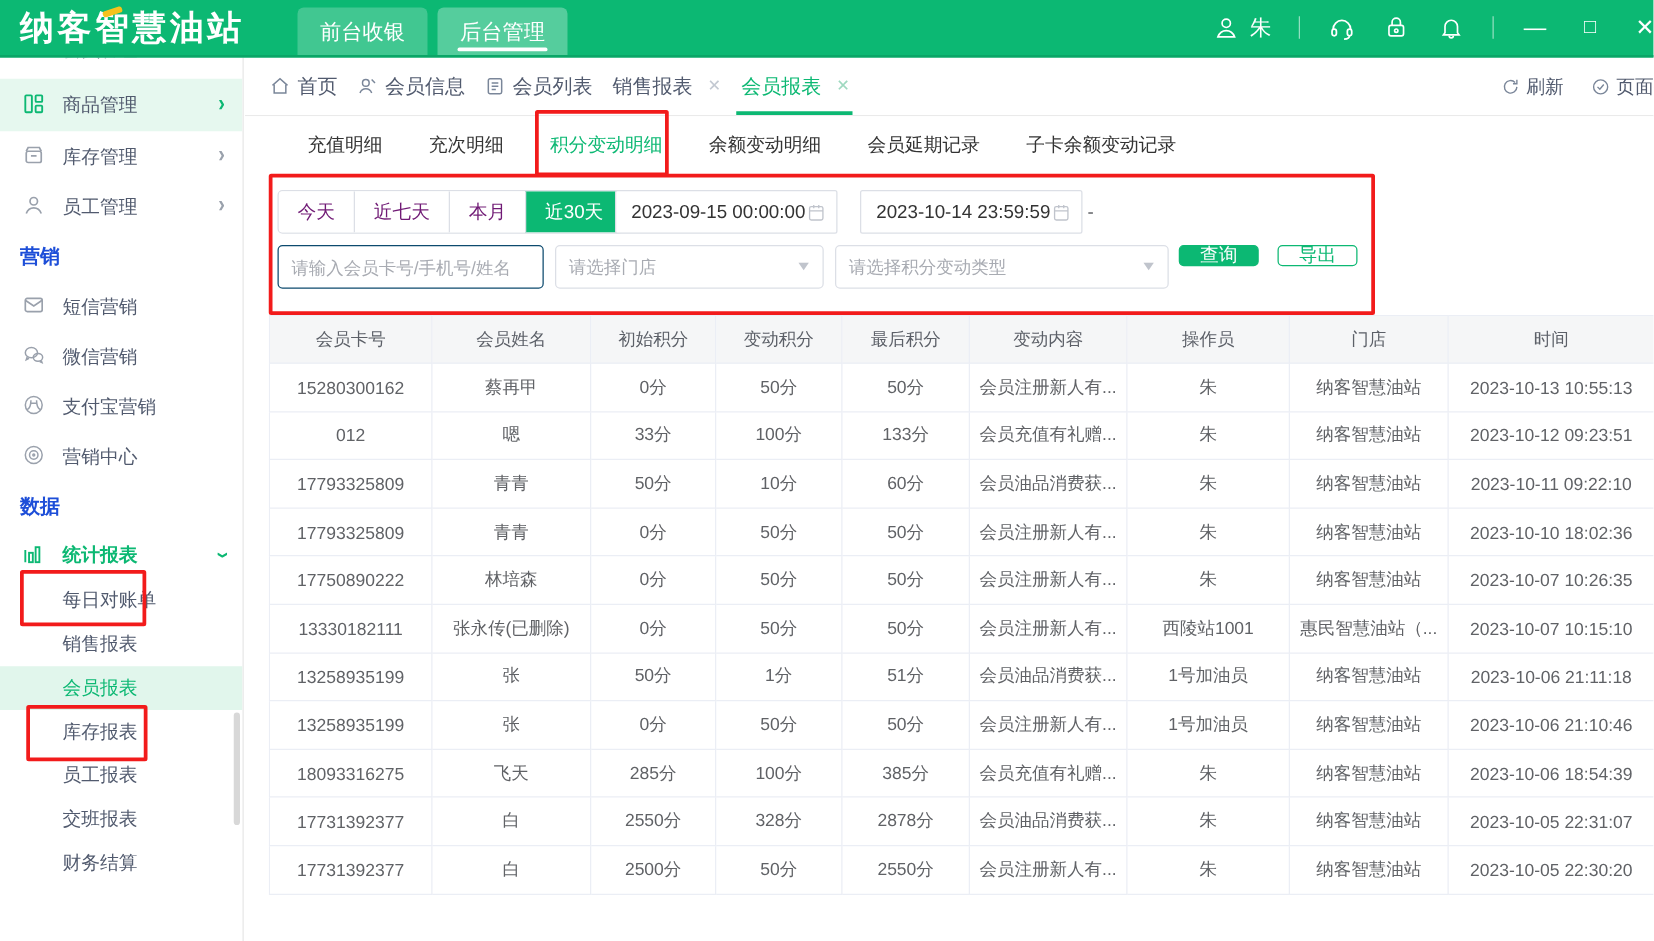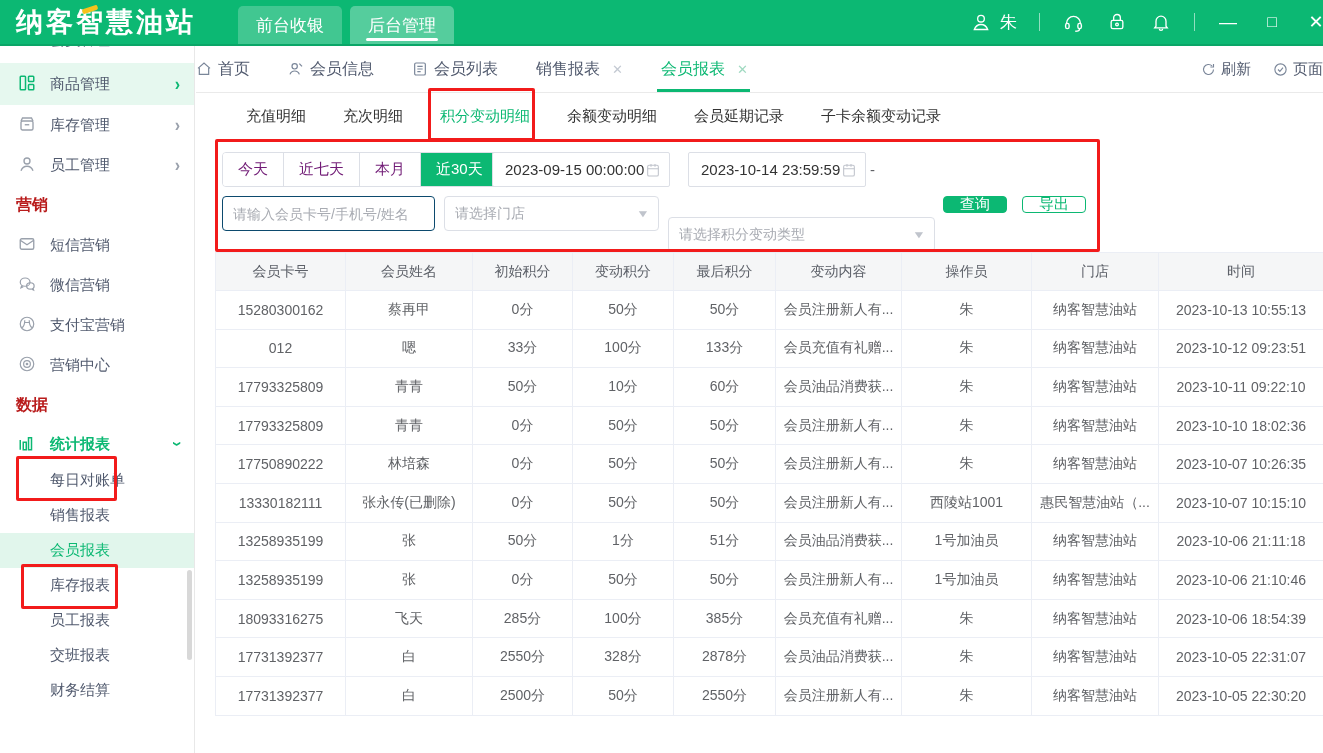--- a/index.html
+++ b/index.html
@@ -39,35 +39,35 @@
   .side-item .mi { width:20px; height:20px; margin-right:12px; color:#9aa1ac; flex:0 0 20px; }
   .side-item .mi svg { display:block; }
   .side-item .chev { position:absolute; right:14px; color:#9aa1ac; font-size:16px;
                      font-weight:bold; transform:scaleY(1.2); }
   .side-item.cut { height:17px; overflow:hidden; align-items:flex-start; }
   .side-item.cut .inner { display:flex; align-items:center; margin-top:-16px; width:100%; position:relative;}
   .side-item.active-goods { background:#e6f8ef; height:42px; }
   .side-item.active-goods .mi { color:#0cb873; }
   .side-item.active-goods .chev { color:#0cb873; }
   .side-section { height:40px; display:flex; align-items:center; padding-left:16px;
-                  font-size:16px; font-weight:bold; color:#b91c1c; }
+                  font-size:16px; font-weight:bold; color:#1d4ed8; }
   .side-item.stats { height:38px; color:#0cb873; font-weight:bold; }
   .side-item.stats .mi { color:#0cb873; }
   .side-item.stats .chev { color:#0cb873; transform:rotate(90deg) scaleY(1.2); }
   .side-sub { display:flex; align-items:center; height:35px; padding-left:50px;
               font-size:15px; color:#515a6e; cursor:pointer; }
   .side-sub.active { background:#e1f6ec; color:#0cb873; height:35px; }
   .side-scrollthumb { position:absolute; right:2px; top:524px; width:5px; height:90px;
                       background:#d8d8d8; border-radius:3px; }
 
   
   .main { position:absolute; left:196px; top:46px; right:0; bottom:0; background:#fff; }
 
   .tabbar { position:relative; height:47px; border-bottom:1px solid #eaeaea;
-            display:flex; align-items:center; gap:38px; background:#fff; }
+            display:flex; align-items:center; padding-left:20px; gap:16px; background:#fff; }
   .page-tab { display:flex; align-items:center; gap:6px; font-size:16px; color:#515a6e;
               height:100%; position:relative; cursor:pointer; white-space:nowrap; }
   .page-tab .ti { color:#7a8699; display:flex; }
   .page-tab .tclose { color:#c3c9d2; font-size:13px; margin-left:6px; cursor:pointer; }
   .page-tab.active { color:#0cb873; }
   .page-tab.active .tclose { color:#9fd9c0; }
   .page-tab.active::after { content:""; position:absolute; left:-4px; right:-2px; bottom:0;
                             height:3px; background:#0cb873; }
   .tab-actions { position:absolute; right:-30px; top:0; height:47px; display:flex;
                  align-items:center; gap:22px; font-size:15px; color:#515a6e; }
@@ -421,21 +421,21 @@
               <path d="M4 10h16M9 3v4M15 3v4"></path>
             </svg>
         </span>
       </div>
 
       <input class="textinput" type="text" placeholder="请输入会员卡号/手机号/姓名" style="">
       <div class="selectbox" style="left:248px; width:215px;">
         <span>请选择门店</span>
         <span class="arrow">▼</span>
       </div>
-      <div class="selectbox" style="left:472px; width:267px;margin-top:21px;">
+      <div class="selectbox" style="left:472px; width:267px;">
         <span>请选择积分变动类型</span>
         <span class="arrow">▼</span>
       </div>
       <button class="btn search">查询</button>
       <button class="btn export">导出</button>
 
       <div class="tablewrap">
         <table>
           <colgroup>
             <col style="width:130px">

